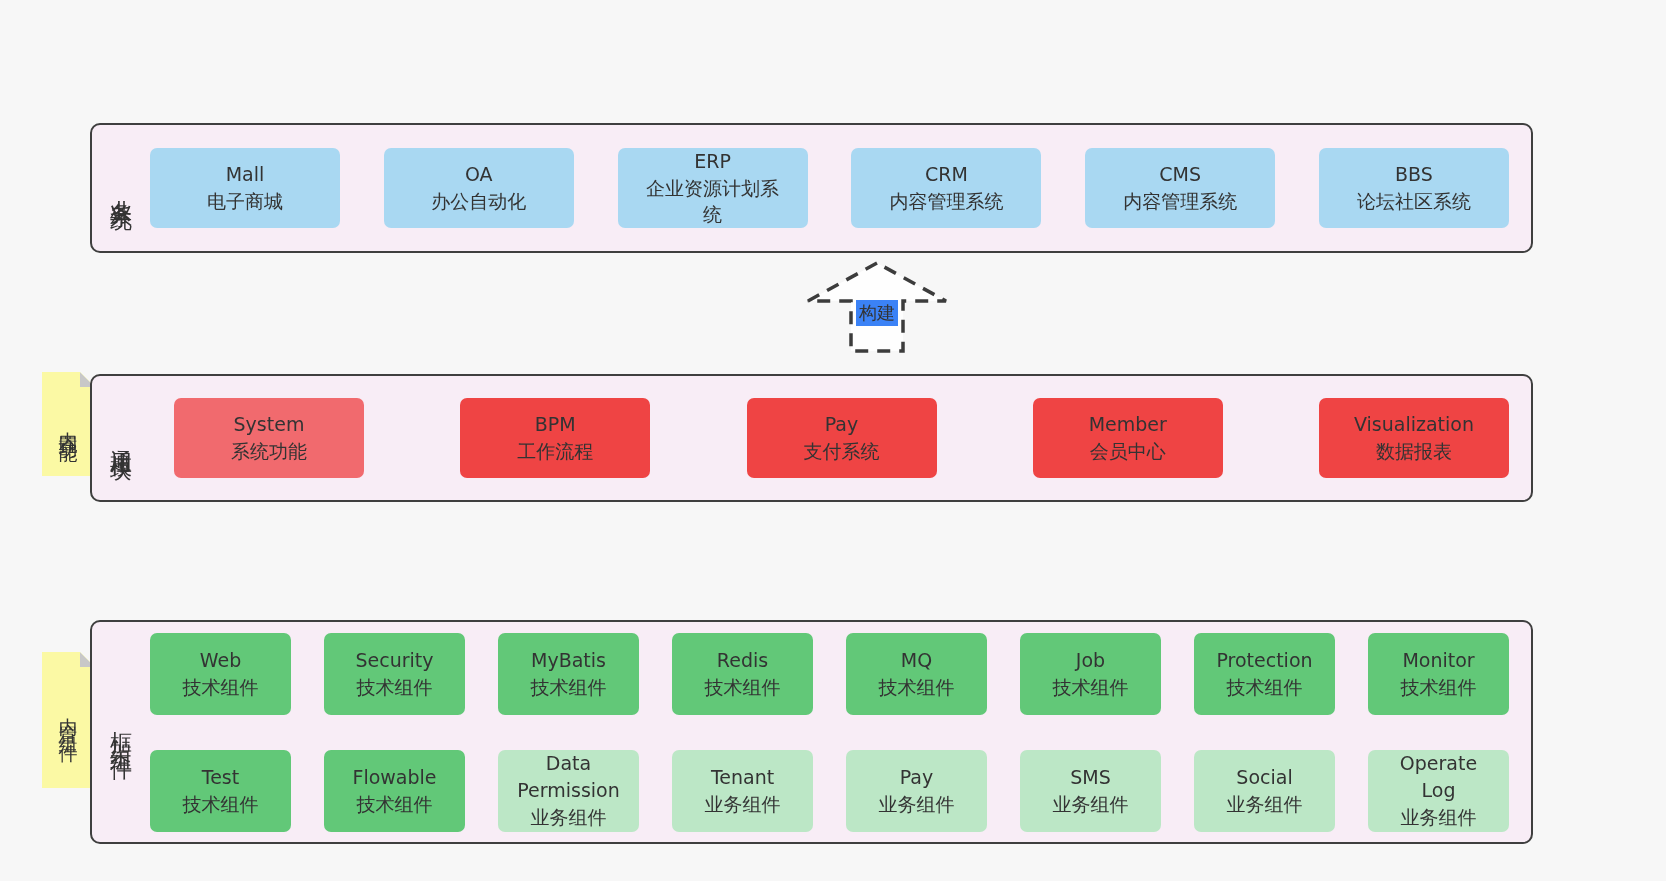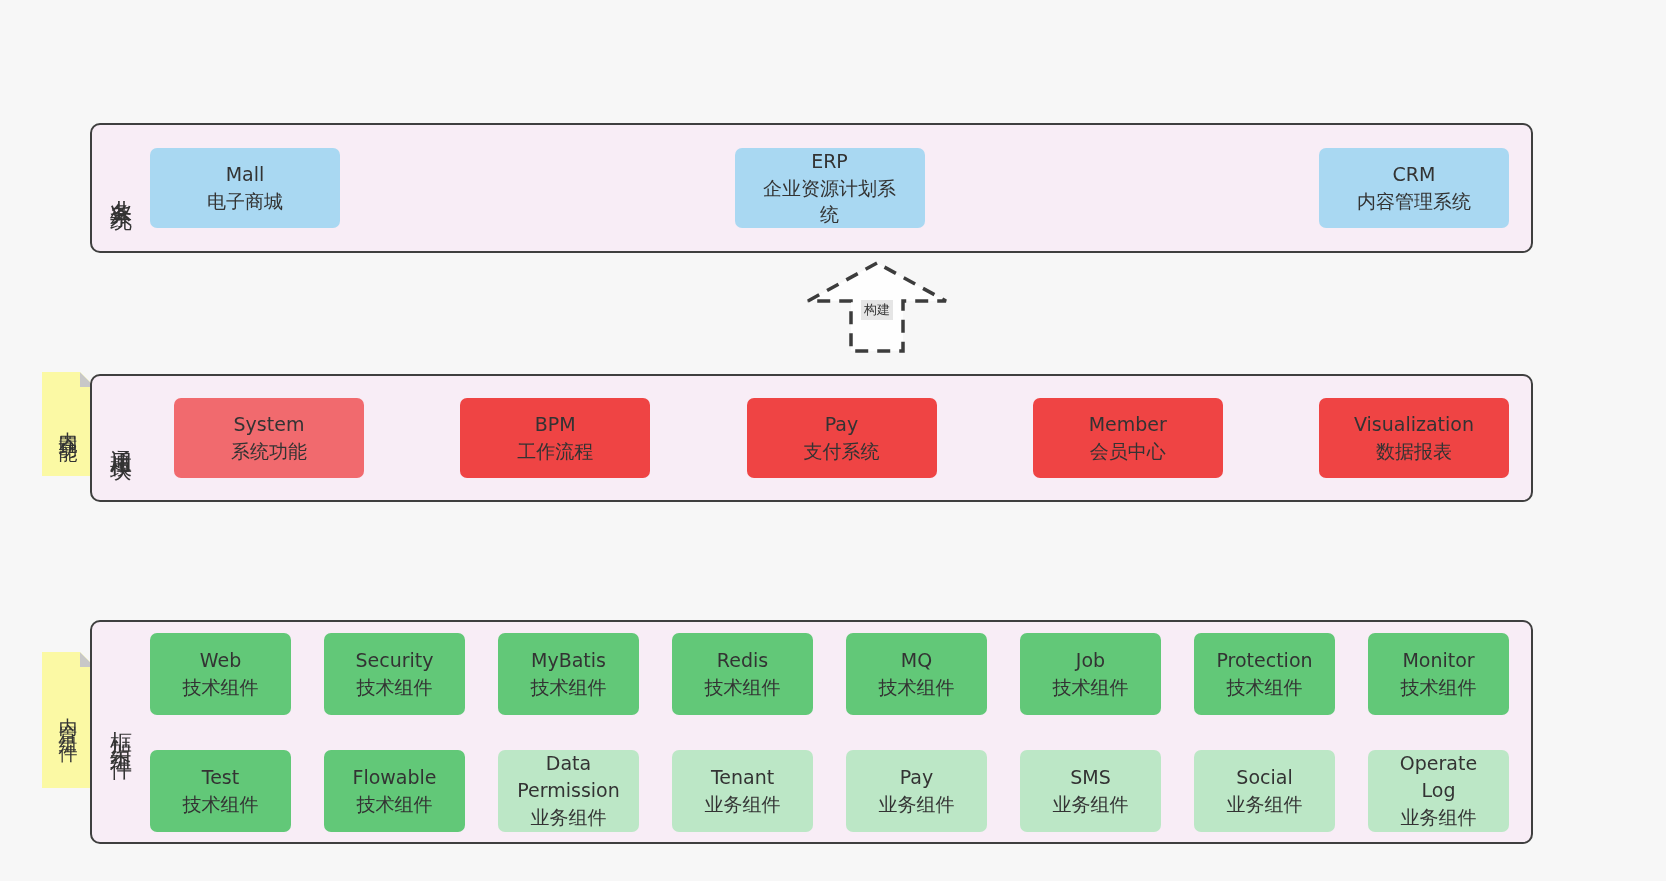--- a/index.html
+++ b/index.html
@@ -54,21 +54,21 @@
     position:absolute;top:0;right:0;width:15px;height:15px;
     background:#c8c8c8;clip-path:polygon(0 0,100% 100%,0 100%);
   }
   .sticky .vtext{font-size:19px;letter-spacing:4px;}
   .sticky.tall .vtext{letter-spacing:9px;}
   
   .arrow{position:absolute;width:150px;height:94px;z-index:1;}
   .arrow svg{display:block;width:150px;height:94px;}
   .arrow .arrow-label{
     position:absolute;left:50%;top:40px;transform:translateX(-50%);
-    background:#e5e5e5;font-size:13px;color:#333;padding:1px 3px;white-space:nowrap;
+    background:#3b82f6;font-size:18px;color:#333;padding:1px 3px;white-space:nowrap;
   }
 </style>
 </head>
 <body>
 
 <div class="canvas">
 
   <div class="sticky" style="top:372px;height:104px;">
     <span class="fold"></span>
     <span class="vtext">内置功能</span>
@@ -90,26 +90,38 @@
   <div class="band" style="top:123px;height:130px;">
     <div class="band-label">
       <span class="vtext">业务系统</span>
     </div>
     <div class="boxes">
       <div class="box bx-lg blue">
         <span>Mall</span>
         <span>电子商城</span>
       </div>
       <div class="box bx-lg blue">
+        <span>OA</span>
+        <span>办公自动化</span>
+      </div>
+      <div class="box bx-lg blue">
         <span>ERP</span>
         <span>企业资源计划系统</span>
       </div>
       <div class="box bx-lg blue">
         <span>CRM</span>
         <span>内容管理系统</span>
+      </div>
+      <div class="box bx-lg blue">
+        <span>CMS</span>
+        <span>内容管理系统</span>
+      </div>
+      <div class="box bx-lg blue">
+        <span>BBS</span>
+        <span>论坛社区系统</span>
       </div>
     </div>
   </div>
 
   <div class="band" style="top:374px;height:128px;gap:24px;">
     <div class="band-label">
       <span class="vtext">通用模块</span>
     </div>
     <div class="boxes">
       <div class="box bx-lg red">

